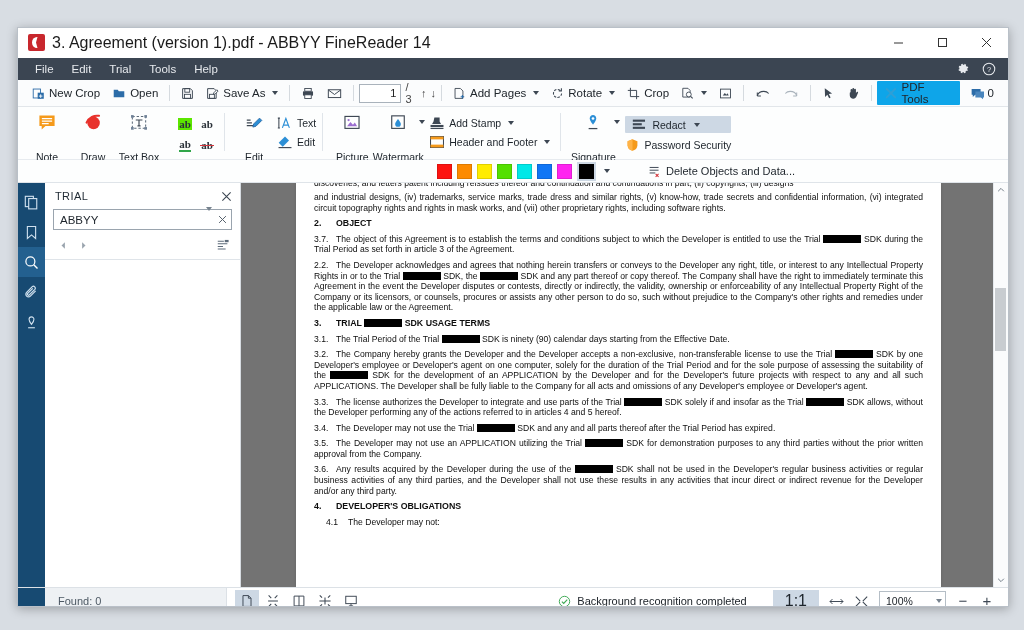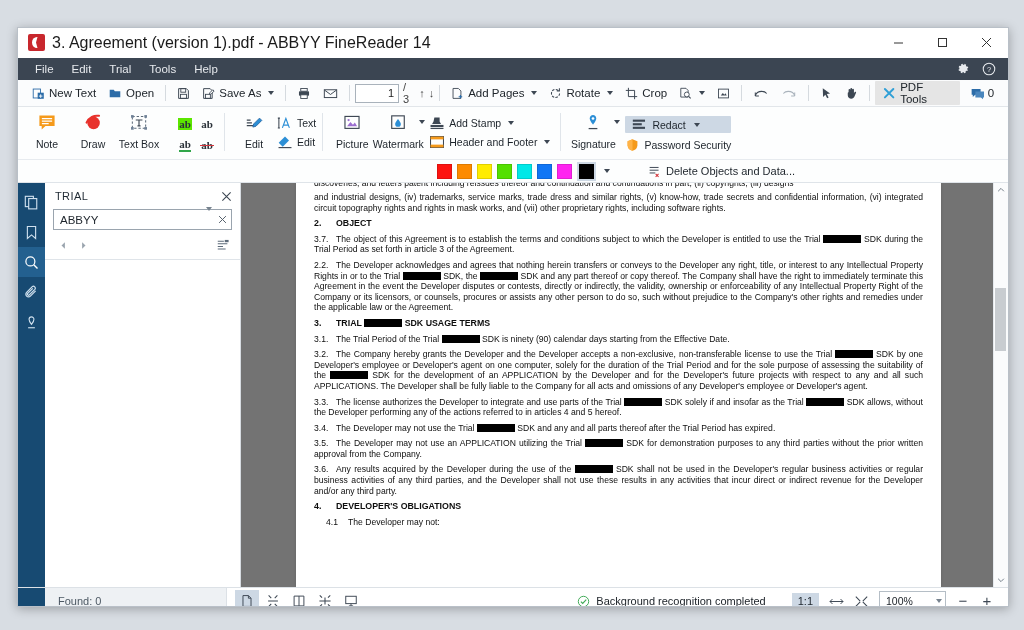--- a/index.html
+++ b/index.html
@@ -31,26 +31,26 @@
   .toolbar1{position:relative;height:26px;background:#fbfcfd;border-bottom:1px solid #e2e6ea;
             display:flex;align-items:center;padding:0 8px;font-size:11.5px;color:#20262c;}
   .titem{display:flex;align-items:center;gap:4px;padding:0 6px;height:22px;white-space:nowrap;}
   .tsep{width:1px;height:16px;background:#d5dadf;margin:0 5px;}
   .caret{width:0;height:0;border-left:3.5px solid transparent;border-right:3.5px solid transparent;
          border-top:4px solid #3d4753;margin-left:3px;}
   .pagebox{display:flex;align-items:center;gap:4px;}
   .pagefield{width:38px;height:17px;border:1px solid #a9b2bb;background:#fff;font-size:11px;
              text-align:right;padding-right:4px;line-height:17px;color:#222;}
   .pagetot{font-size:11px;color:#444;}
-  .pdftools{display:flex;align-items:center;gap:4px;background:#e5e5e5;padding:2px 7px;height:20px;border-radius:1px;}
+  .pdftools{display:flex;align-items:center;gap:4px;background:#0ea5e9;padding:2px 7px;height:20px;border-radius:1px;}
 
   
   .toolbar2{position:relative;height:49px;background:#fdfefe;border-bottom:1px solid #e7ebef;
             display:flex;align-items:flex-start;padding:3px 0 0 6px;}
-  .t2item{width:46px;display:flex;flex-direction:column;align-items:center;gap:6px;padding-top:3px;}
+  .t2item{width:46px;display:flex;flex-direction:column;align-items:center;gap:19px;padding-top:3px;}
   .t2lbl{font-size:10.5px;color:#1d242b;white-space:nowrap;}
   .t2sep{width:1px;height:38px;background:#e0e5ea;margin:3px 6px 0 6px;}
   .markupgrid{display:grid;grid-template-columns:22px 22px;grid-template-rows:21px 21px;
               align-items:center;justify-items:center;padding-top:3px;margin-left:12px;}
   .abtag{font-size:11px;font-weight:600;color:#2a3138;font-family:"Liberation Serif",serif;}
   .ab-hl{background:#5ce600;padding:0 1px;}
   .ab-ul{border-bottom:2px solid #31a64a;}
   .ab-st{position:relative;}
   .ab-st:after{content:"";position:absolute;left:-1px;right:-1px;top:50%;height:1.5px;background:#d4353b;}
   .stackitem{display:flex;flex-direction:column;justify-content:center;gap:5px;padding-top:6px;}
@@ -98,21 +98,21 @@
   
   .statusbar{position:relative;height:26px;background:#eef1f4;border-top:1px solid #dce1e6;display:flex;align-items:center;}
   .sb-rail{width:27px;height:26px;background:#174a72;}
   .sb-found{width:168px;font-size:11px;color:#4c5863;padding-left:13px;}
   .sb-views{display:flex;align-items:center;gap:2px;padding-left:8px;background:#fff;height:26px;
             border-left:1px solid #dce1e6;}
   .vbtn{width:24px;height:22px;display:flex;align-items:center;justify-content:center;}
   .vbtn.active{background:#cdd8e4;}
   .sb-rest{flex:1;height:26px;background:#fff;display:flex;align-items:center;justify-content:flex-end;padding-right:14px;gap:10px;}
   .sb-status{display:flex;align-items:center;gap:6px;font-size:11px;color:#20262c;margin-right:16px;}
-  .onetoone{font-size:11px;color:#1d242b;background:#cdd8e4;padding:2px 6px;}
+  .onetoone{font-size:16px;color:#1d242b;background:#cdd8e4;padding:2px 12px;}
   .zoombox{width:56px;height:18px;border:1px solid #b5bec6;background:#fff;display:flex;align-items:center;
            justify-content:space-between;padding:0 3px 0 6px;font-size:10.5px;color:#20262c;}
   .pm{font-size:15px;color:#3d4753;width:14px;text-align:center;line-height:14px;}
   .ic{display:block;}
 </style>
 </head>
 <body>
 
 <div class="shot">
  <div class="win">
@@ -160,21 +160,21 @@
     </div>
   </div>
 
   <div class="toolbar1">
     <div class="titem">
       <svg class="ic" width="13" height="13" viewBox="0 0 16 16">
             <rect x="1.5" y="2.5" width="9" height="11" fill="none" stroke="#2c6ca8" stroke-width="1.1"></rect>
             <rect x="7" y="7" width="7.5" height="7.5" fill="#2c6ca8"></rect>
             <path d="M10.7 9v4.4M8.5 11.2h4.4" stroke="#fff" stroke-width="1.1"></path>
           </svg>
-      <span>New Text</span>
+      <span>New Crop</span>
     </div>
     <div class="titem">
       <svg class="ic" width="14" height="13" viewBox="0 0 16 16">
             <path d="M1.5 3.5h5l1.3 1.6h6.7v7.4h-13z" fill="#2c6ca8"></path>
           </svg>
       <span>Open</span>
     </div>
     <div class="tsep"></div>
     <div class="titem">
       <svg class="ic" width="13" height="13" viewBox="0 0 16 16">

